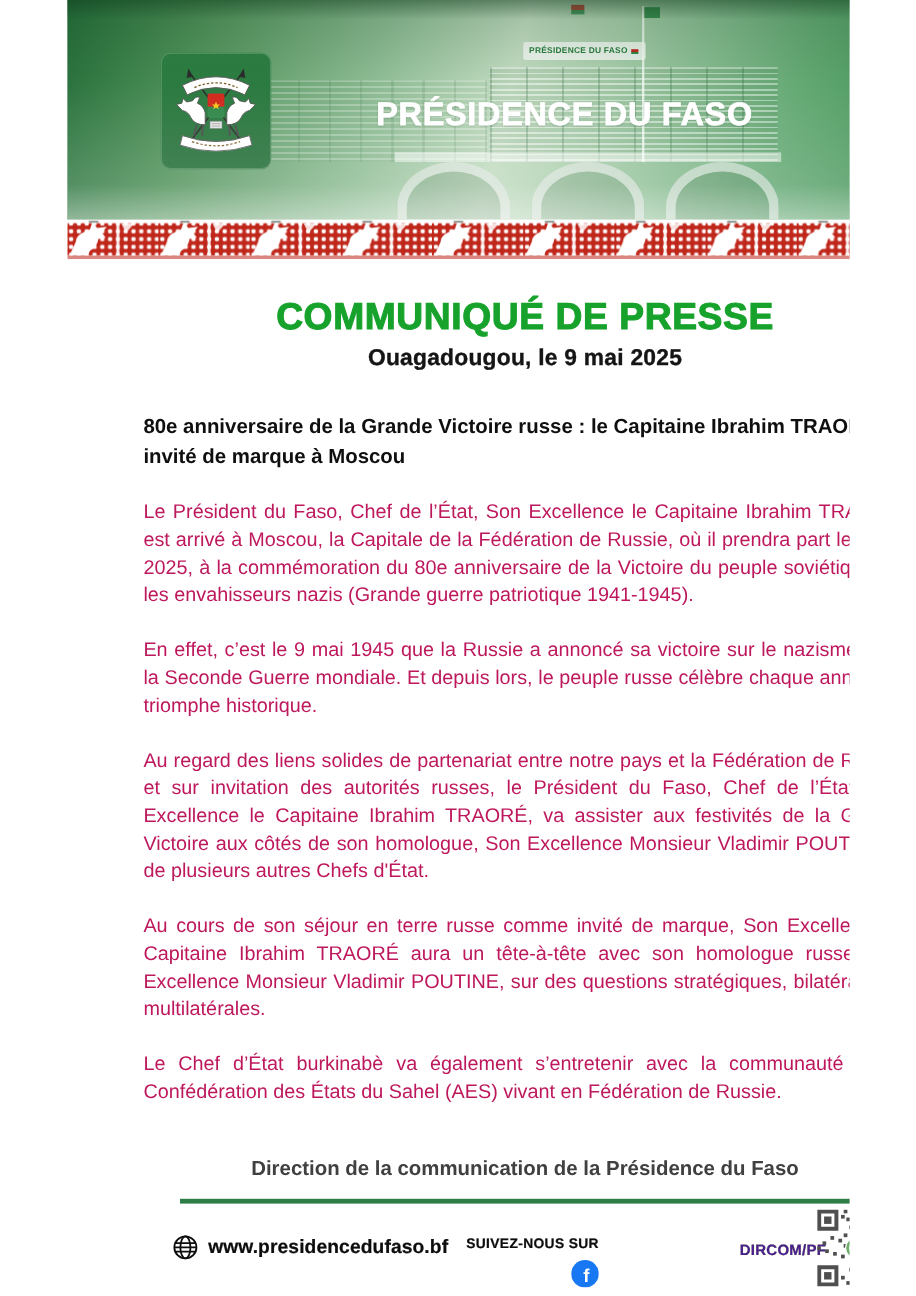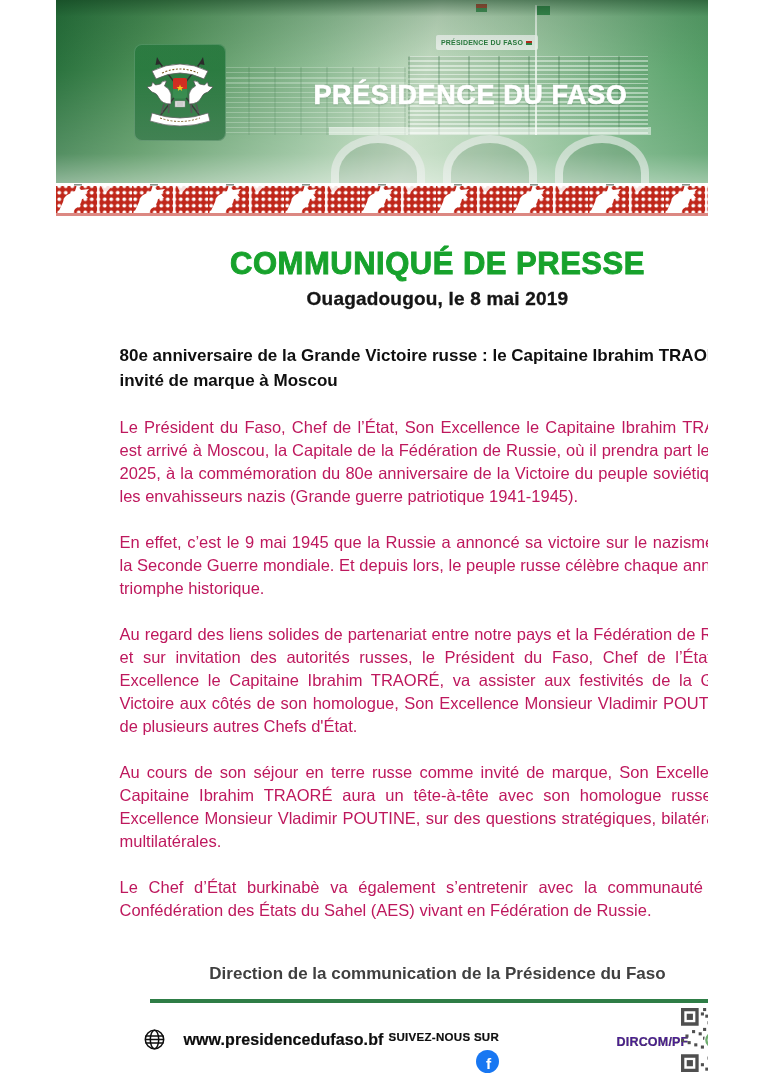--- a/index.html
+++ b/index.html
@@ -94,21 +94,21 @@
     text-align:justify; color:#be185d;
   }
   .signature {
     margin:42px 0 0; text-align:center; font-size:17px; font-weight:700; color:#404040;
   }
 
   
   .footer-divider { position:absolute; left:94px; top:999px; width:610px; height:4px;
     background:#2e7d46; }
   .site-group { position:absolute; left:88px; top:1029px;
-    display:flex; align-items:center; gap:19px; }
+    display:flex; align-items:center; gap:9px; }
   .site-label { font-size:16px; font-weight:700; color:#0d0d0d; letter-spacing:.1px;
     -webkit-text-stroke:.2px #0d0d0d; }
   .follow-group { position:absolute; left:333px; top:1031px;
     display:flex; align-items:flex-end; gap:7px;flex-direction:column; }
   .follow-label { font-size:11.5px; font-weight:700; letter-spacing:.3px; color:#0d0d0d;
     -webkit-text-stroke:.2px #0d0d0d; }
   .social-icon { display:block; cursor:pointer; }
   .dircom { position:absolute; left:561px; top:1035px; font-size:12.5px; font-weight:700;
     letter-spacing:.2px; color:#4c1d95; -webkit-text-stroke:.2px #0d0d0d; }
   .qr { position:absolute; left:625px; top:1008px; width:64px; height:64px; }
@@ -185,21 +185,21 @@
           <rect x="18" y="1" width="8" height="1.6" fill="#3a4a3a" opacity="0.6"></rect>
         </pattern>
       </defs>
       <rect width="763" height="31" fill="url(#pmotif)"></rect>
       <rect y="30" width="763" height="3" fill="#c0271b" opacity="0.55"></rect>
     </svg>
   </div>
 
   <main class="content">
     <h2 class="release-title">COMMUNIQUÉ DE PRESSE</h2>
-    <p class="dateline">Ouagadougou, le 8 mai 2019</p>
+    <p class="dateline">Ouagadougou, le 9 mai 2025</p>
     <p class="headline">80e anniversaire de la Grande Victoire russe : le Capitaine Ibrahim TRAORÉ, invité de marque à Moscou</p>
     <p class="body-par">Le Président du Faso, Chef de l’État, Son Excellence le Capitaine Ibrahim TRAORÉ, est arrivé à Moscou, la Capitale de la Fédération de Russie, où il prendra part le 9 mai 2025, à la commémoration du 80e anniversaire de la Victoire du peuple soviétique sur les envahisseurs nazis (Grande guerre patriotique 1941-1945).</p>
     <p class="body-par">En effet, c’est le 9 mai 1945 que la Russie a annoncé sa victoire sur le nazisme dans la Seconde Guerre mondiale. Et depuis lors, le peuple russe célèbre chaque année, ce triomphe historique.</p>
     <p class="body-par">Au regard des liens solides de partenariat entre notre pays et la Fédération de Russie, et sur invitation des autorités russes, le Président du Faso, Chef de l’État, Son Excellence le Capitaine Ibrahim TRAORÉ, va assister aux festivités de la Grande Victoire aux côtés de son homologue, Son Excellence Monsieur Vladimir POUTINE et de plusieurs autres Chefs d'État.</p>
     <p class="body-par">Au cours de son séjour en terre russe comme invité de marque, Son Excellence le Capitaine Ibrahim TRAORÉ aura un tête-à-tête avec son homologue russe, Son Excellence Monsieur Vladimir POUTINE, sur des questions stratégiques, bilatérales et multilatérales.</p>
     <p class="body-par">Le Chef d’État burkinabè va également s’entretenir avec la communauté de la Confédération des États du Sahel (AES) vivant en Fédération de Russie.</p>
     <p class="signature">Direction de la communication de la Présidence du Faso</p>
   </main>
 
   <div class="footer-divider"></div>

